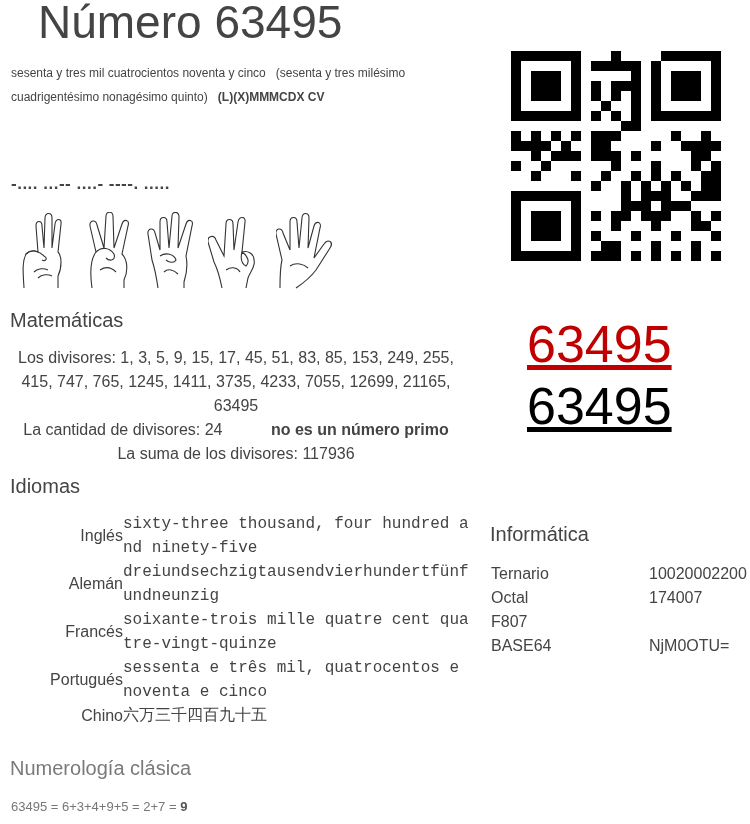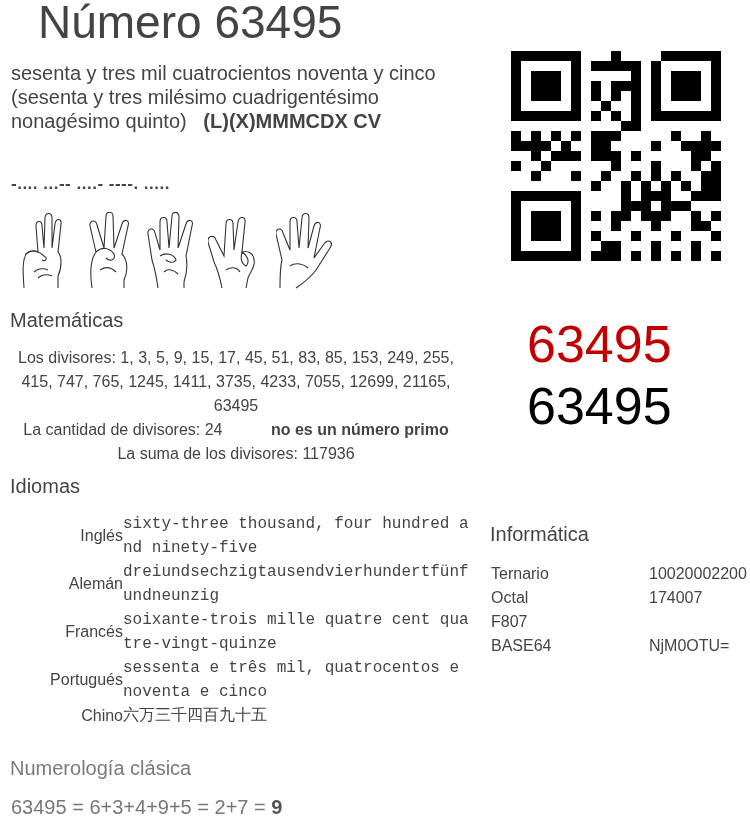--- a/index.html
+++ b/index.html
@@ -1,44 +1,44 @@
 <!DOCTYPE html>
 <html><head>
 <meta charset="utf-8">
 <style>
   * { box-sizing: border-box; margin: 0; padding: 0; }
   body {
     width: 750px; height: 824px; background: #ffffff; position: relative; overflow: hidden;
     font-family: "Liberation Sans", sans-serif; color: #444444;
   }
   h1.title { position: absolute; left: 10px; top: 2px; font-size: 46px; font-weight: normal; color: #444; line-height: 40px; margin-left: 28px; }
-  .words { position: absolute; left: 11px; top: 61px; width: 470px; font-size: 20px; line-height: 24px; color: #444; }
+  .words { position: absolute; left: 11px; top: 61px; width: 470px; font-size: 12px; line-height: 24px; color: #444; }
   .words b { font-weight: bold; }
   .morse { position: absolute; left: 11px; top: 174px; font-size: 17px; font-weight: bold; color: #444; letter-spacing: 0.5px; }
   .hands { position: absolute; left: 14px; top: 212px; width: 330px; height: 80px; }
   .hand { position: absolute; top: 0; width: 56px; height: 78px; }
   .qr { position: absolute; left: 511px; top: 51px; width: 210px; height: 210px; display: grid; grid-template-columns: repeat(21, 10px); grid-template-rows: repeat(21, 10px); }
   .qr span { width: 10px; height: 10px; }
   .qr span.b { background: #000; }
   h2 { position: absolute; font-size: 20px; font-weight: normal; color: #444; line-height: 36px; }
   .math { position: absolute; left: 11px; top: 346px; width: 450px; font-size: 16px; line-height: 24px; color: #444; text-align: center; }
   .math .noprime { font-weight: bold; margin-left: 44px; }
-  .bignum { position: absolute; left: 527px; font-size: 52px; line-height: 60px; }
+  .bignum { position: absolute; left: 527px; font-size: 52px; line-height: 60px; text-decoration: underline; }
   .bignum.red { top: 314px; color: #c00000; }
   .bignum.black { top: 376px; color: #000; }
   table.lang { position: absolute; left: 11px; top: 512px; border-collapse: collapse; font-size: 16px; color: #444; }
   table.lang td { vertical-align: middle; line-height: 24px; padding: 0; }
   table.lang td.k { width: 112px; text-align: right; }
   table.lang td.v { width: 350px; word-break: break-all; font-family: Liberation Mono, monospace; }
   .info { position: absolute; left: 491px; top: 562px; font-size: 16px; line-height: 24px; color: #444; }
   .info .row { display: flex; white-space: nowrap; }
   .info .k { width: 158px; }
   .info .row.bin .k { width: auto; margin-right: 9px; }
   h2.numer { color: #7a7a7a; }
-  .numer-line { position: absolute; left: 11px; top: 797px; font-size: 20px; color: #777; line-height: 20px; }
+  .numer-line { position: absolute; left: 11px; top: 797px; font-size: 13px; color: #777; line-height: 20px; }
   .numer-line b { color: #555; }
 </style>
 </head>
 <body>
 
 <h1 class="title">Número 63495</h1>
 
 <div class="words">
   <span>sesenta y tres mil cuatrocientos noventa y cinco</span>&nbsp;&nbsp;
   <span>(sesenta y tres milésimo cuadrigentésimo nonagésimo quinto)</span>&nbsp;&nbsp;

